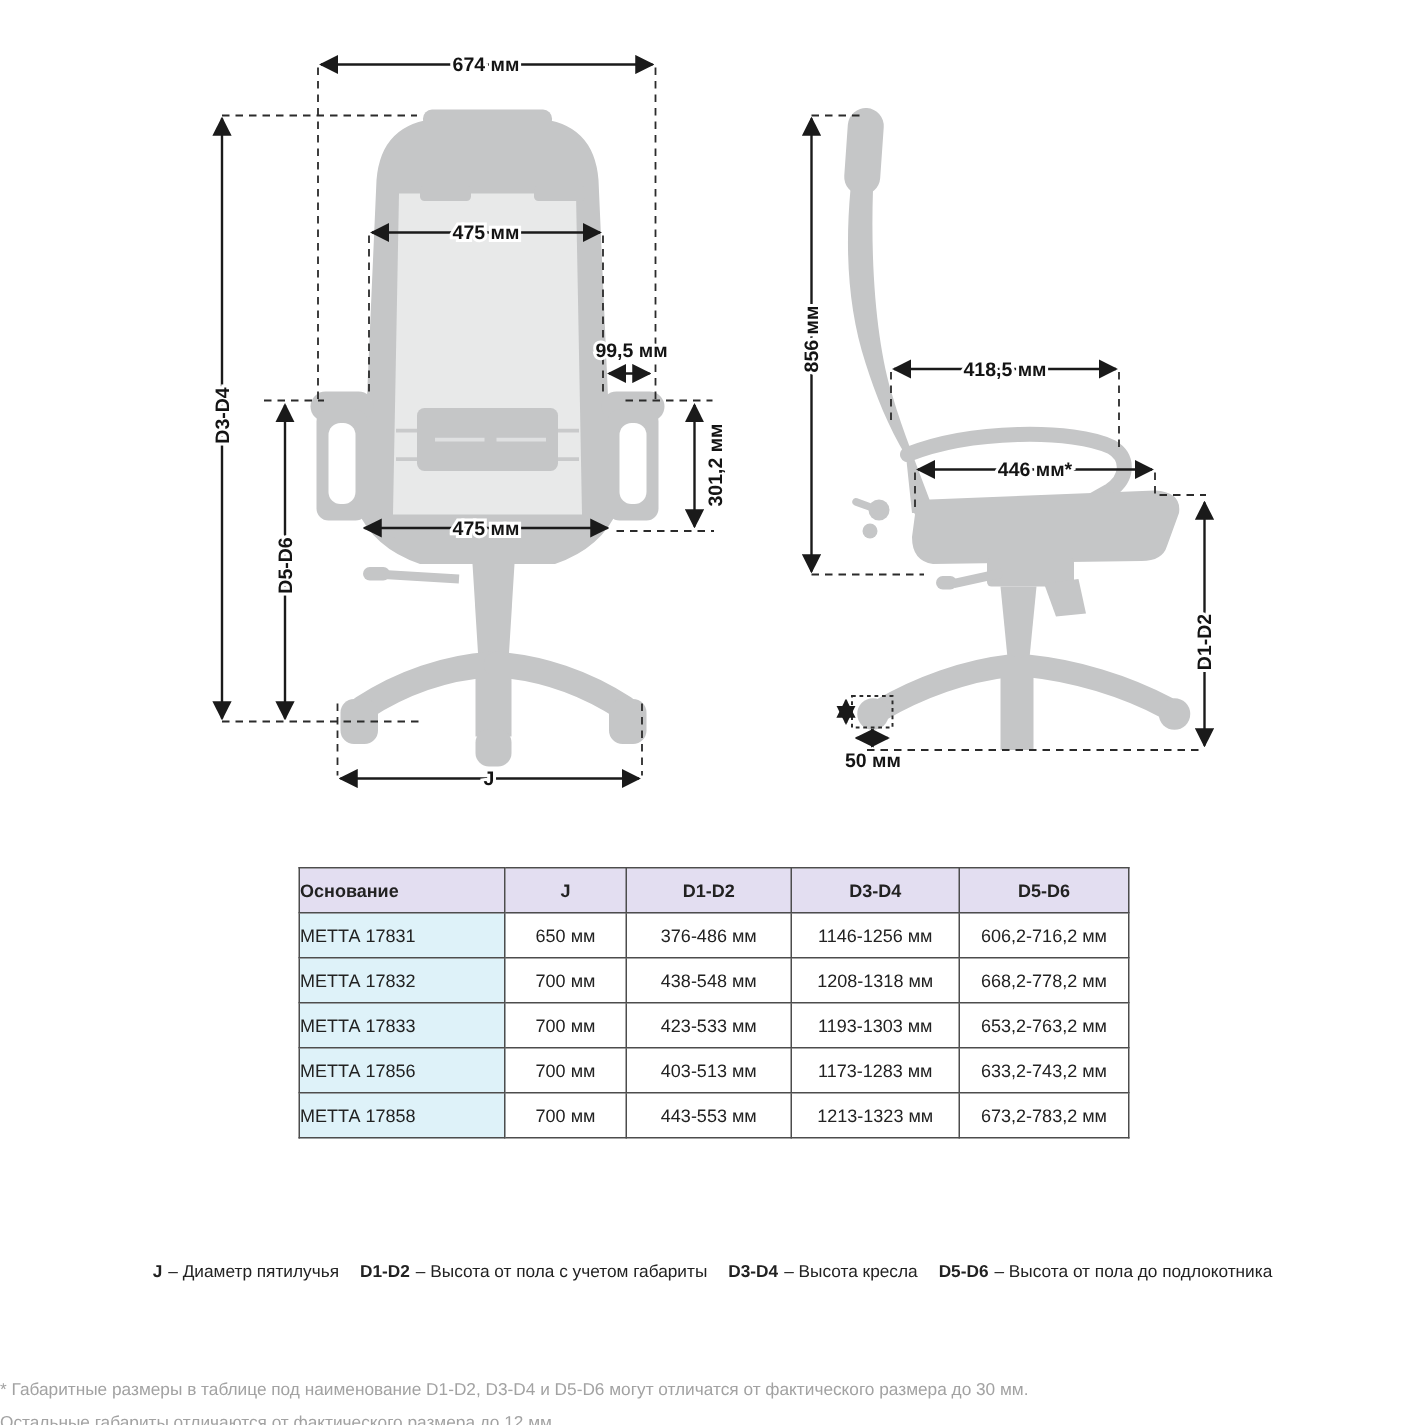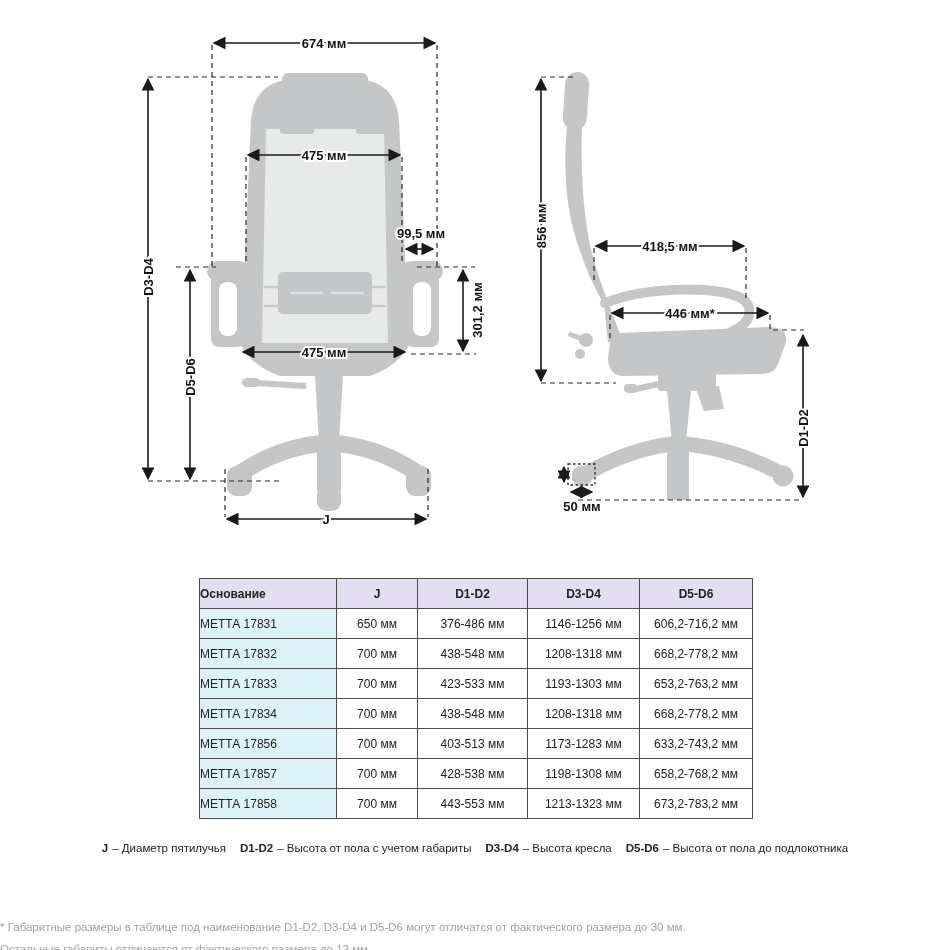--- a/index.html
+++ b/index.html
@@ -204,39 +204,25 @@
         <td>668,2-778,2 мм</td>
       </tr>
       <tr>
         <td>МЕТТА 17833</td>
         <td>700 мм</td>
         <td>423-533 мм</td>
         <td>1193-1303 мм</td>
         <td>653,2-763,2 мм</td>
       </tr>
       <tr>
-        <td>МЕТТА 17834</td>
-        <td>700 мм</td>
-        <td>438-548 мм</td>
-        <td>1208-1318 мм</td>
-        <td>668,2-778,2 мм</td>
-      </tr>
-      <tr>
         <td>МЕТТА 17856</td>
         <td>700 мм</td>
         <td>403-513 мм</td>
         <td>1173-1283 мм</td>
         <td>633,2-743,2 мм</td>
-      </tr>
-      <tr>
-        <td>МЕТТА 17857</td>
-        <td>700 мм</td>
-        <td>428-538 мм</td>
-        <td>1198-1308 мм</td>
-        <td>658,2-768,2 мм</td>
       </tr>
       <tr>
         <td>МЕТТА 17858</td>
         <td>700 мм</td>
         <td>443-553 мм</td>
         <td>1213-1323 мм</td>
         <td>673,2-783,2 мм</td>
       </tr>
     </tbody>
   </table>

